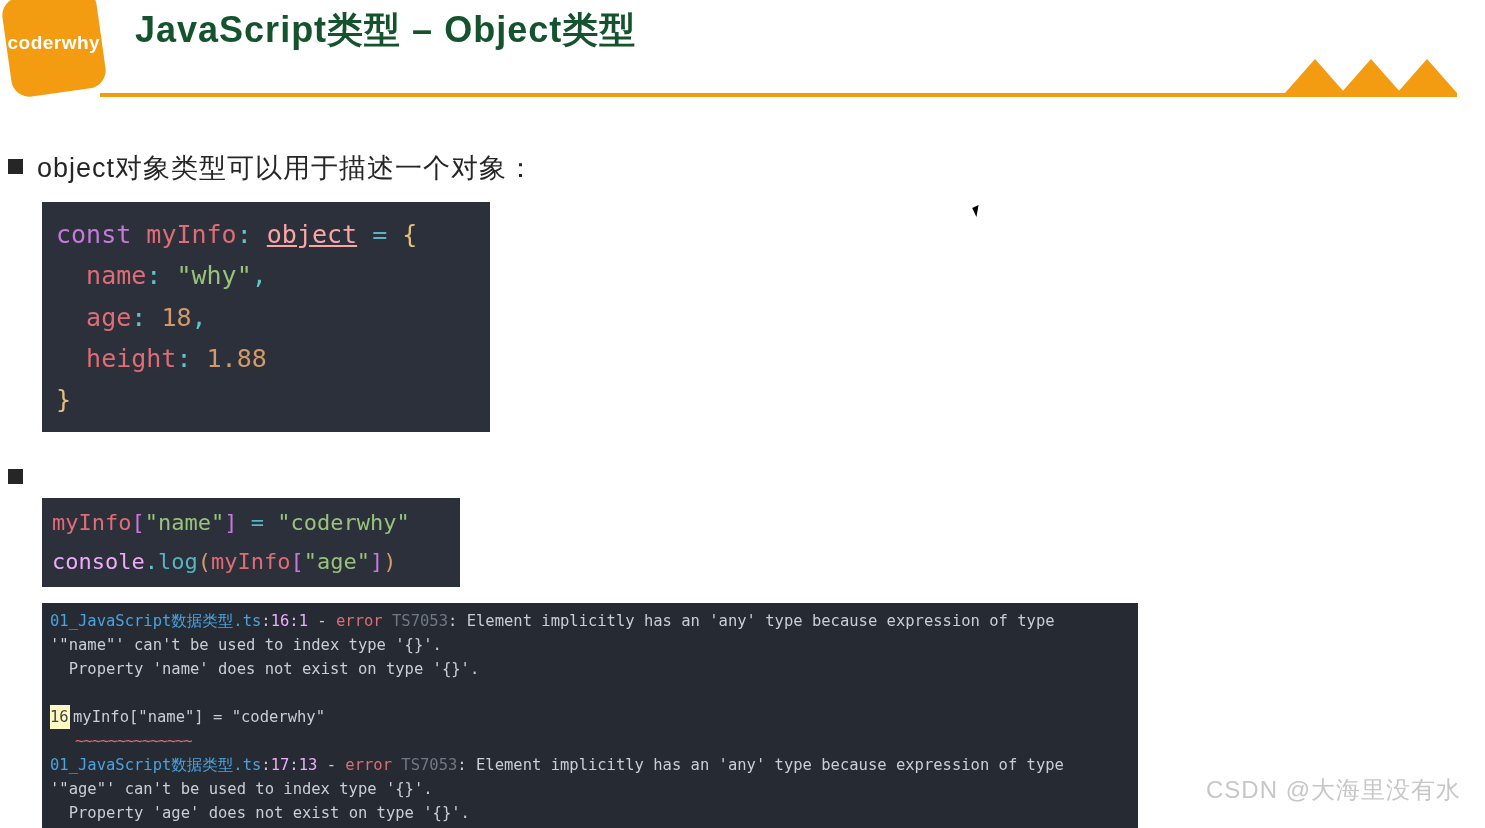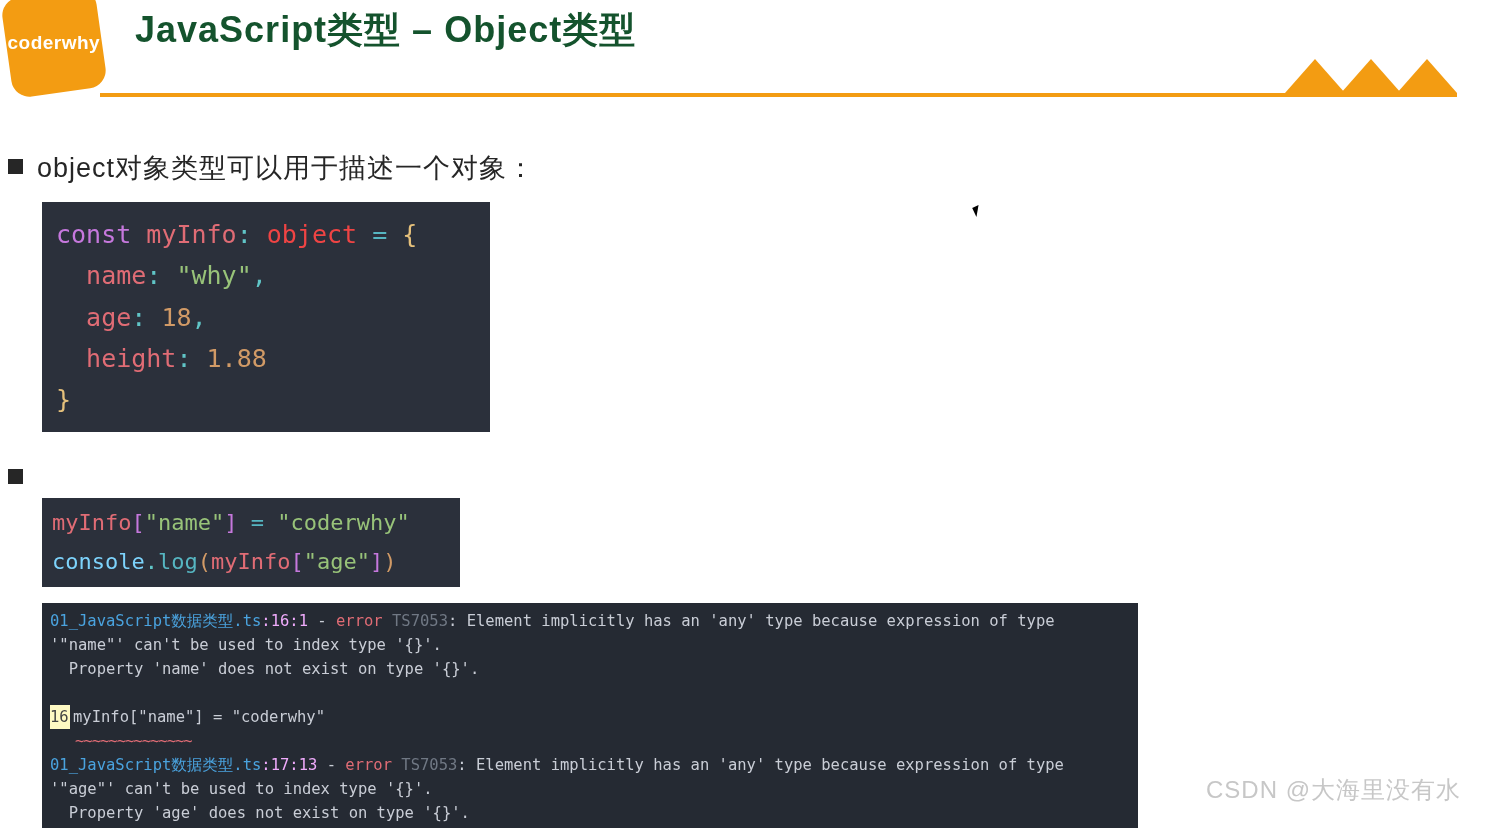--- a/index.html
+++ b/index.html
@@ -101,41 +101,41 @@
     background: #2b303b;
     font-family: Menlo, Consolas, monospace;
     font-size: 25px;
     line-height: 1.65;
     padding: 12px 14px 12px 14px;
     color: #cfd6e3;
     white-space: pre;
   }
   .c-kw   { color: #c678dd; }
   .c-def  { color: #e06c75; }
-  .c-type { color: #ef4444; }
+  .c-type { color: #fca5a5; text-decoration: underline; }
   .c-prop { color: #e06c75; }
   .c-punc { color: #60c5c7; }
   .c-str  { color: #98c379; }
   .c-num  { color: #d19a66; }
   .c-op   { color: #56b6c2; }
   .c-brace{ color: #e5c07b; }
 
   
   .code2 {
     margin: 14px 0 16px 34px;
     width: 418px;
     background: #2b303b;
     font-family: Menlo, Consolas, monospace;
     font-size: 22px;
     line-height: 1.75;
     padding: 6px 10px;
     color: #cfd6e3;
     white-space: pre;
   }
-  .c-call1 { color: #7dd3fc; }
+  .c-call1 { color: #f0abfc; }
   .c-call2 { color: #56b6c2; }
   .c-paren { color: #d19a66; }
   .c-brk   { color: #c678dd; }
 
   
   .term {
     margin: 0 0 0 34px;
     width: 1096px;
     background: #252a33;
     font-family: Menlo, Consolas, monospace;

